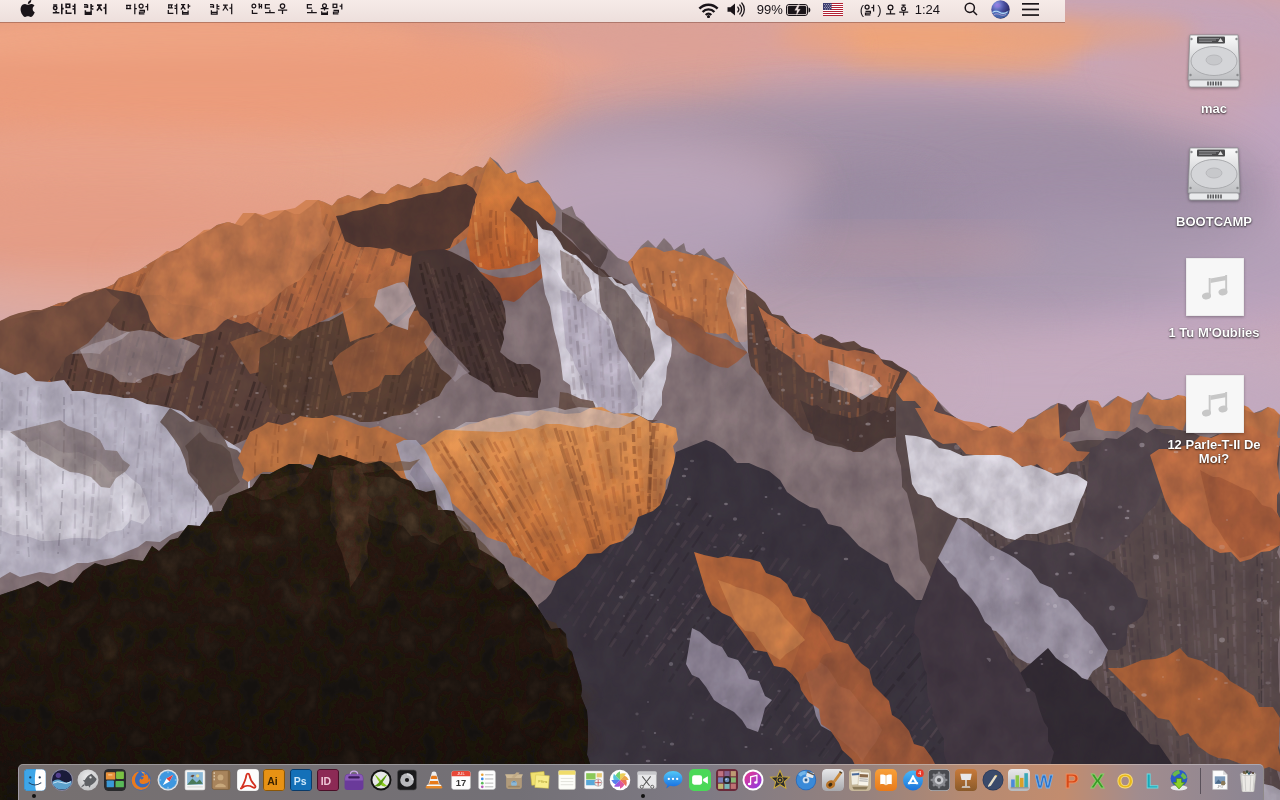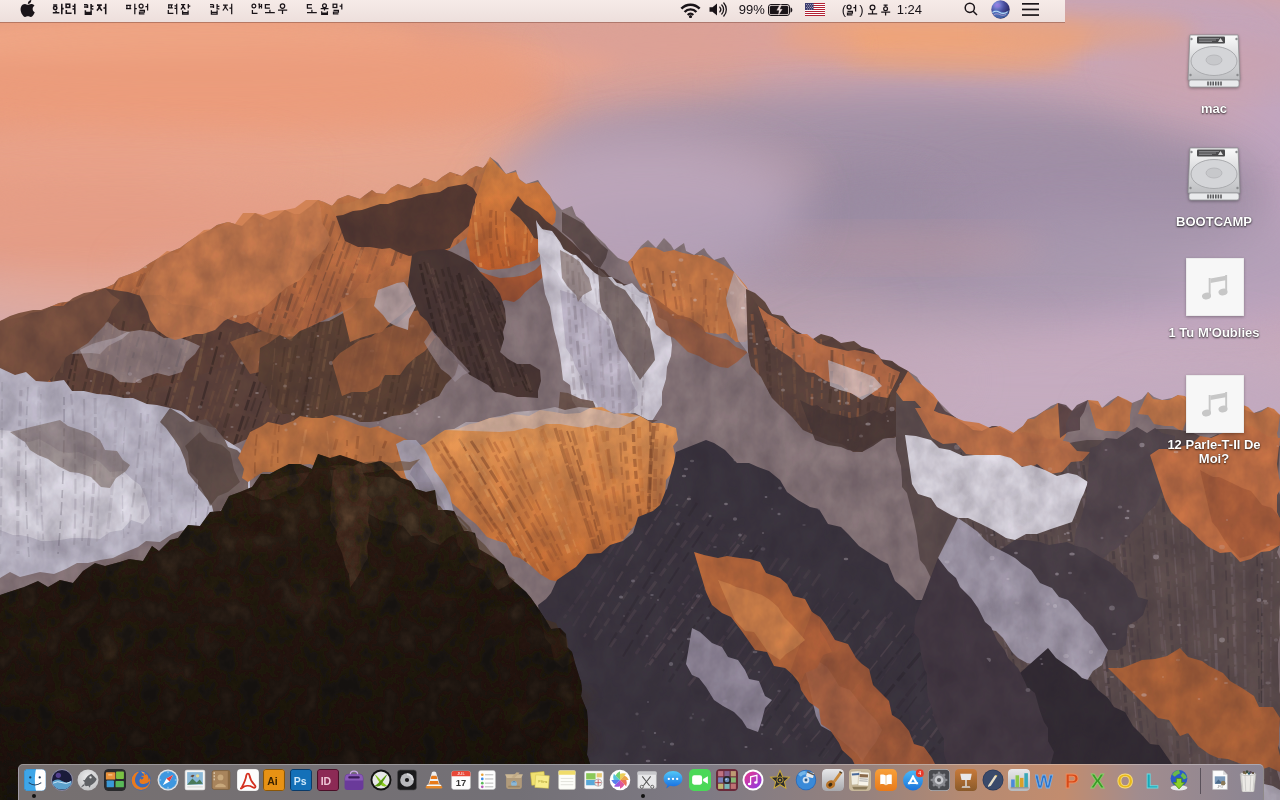--- a/index.html
+++ b/index.html
@@ -1203,21 +1203,21 @@
           <circle cx="6.5" cy="3" r=".45"></circle>
           <circle cx="1.5" cy="4.5" r=".45"></circle>
           <circle cx="3.5" cy="4.5" r=".45"></circle>
           <circle cx="5.5" cy="4.5" r=".45"></circle>
           <circle cx="7.5" cy="4.5" r=".45"></circle>
           <circle cx="2.5" cy="6" r=".45"></circle>
           <circle cx="4.5" cy="6" r=".45"></circle>
           <circle cx="6.5" cy="6" r=".45"></circle>
         </g>
       </svg>
-  <span style="margin-right:42px;display:inline-flex;align-items:center">(<svg width="13" height="12" viewBox="0 0 13 12" style="overflow:visible">
+  <span style="margin-right:24px;display:inline-flex;align-items:center">(<svg width="13" height="12" viewBox="0 0 13 12" style="overflow:visible">
           <g stroke="#1a1418" stroke-width="1.25" fill="none">
             <g transform="translate(0,0)">
               <circle cx="3.1" cy="3.1" r="2"></circle>
               <path d="M9.6.8v6.6M9.6 3.6h-2.2M1.5 7.4h4.9v1.7h-4.9v1.8h4.9"></path>
             </g>
           </g>
         </svg>)&nbsp;<svg width="26" height="12" viewBox="0 0 26 12" style="overflow:visible">
           <g stroke="#1a1418" stroke-width="1.25" fill="none">
             <g transform="translate(0,0)">
               <circle cx="5.5" cy="3.5" r="2.4"></circle>

